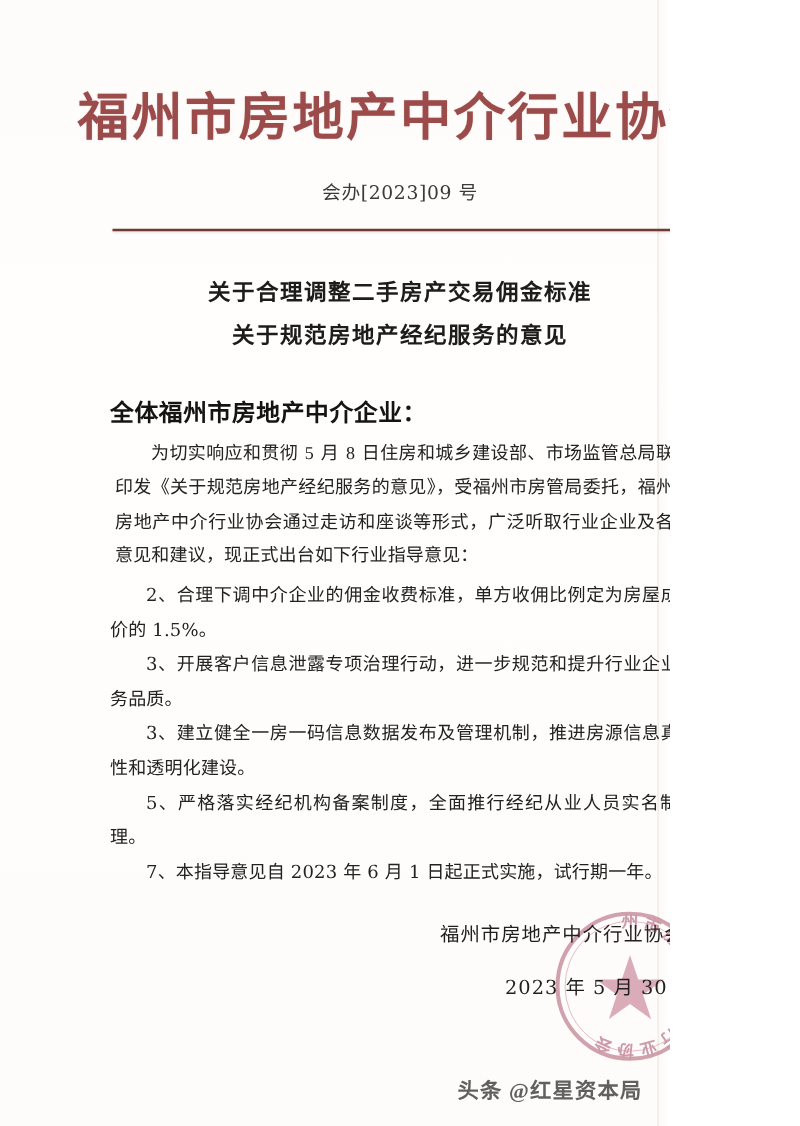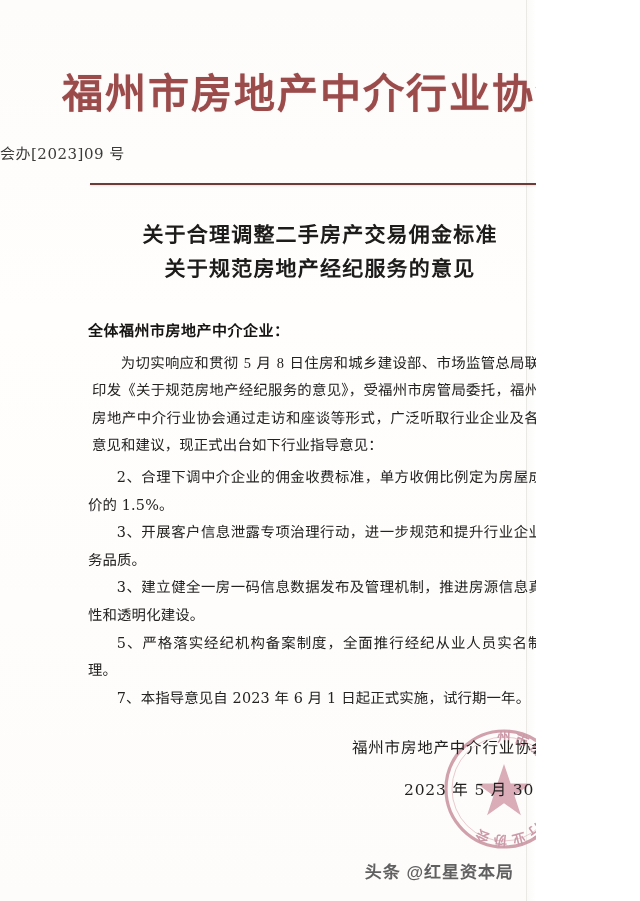--- a/index.html
+++ b/index.html
@@ -60,20 +60,21 @@
     color: #9c4b4b;
     text-shadow: 0 0 1px rgba(156,75,75,0.35);
     white-space: nowrap;
   }
 
   .doc-number {
     position: absolute;
     top: 142px;
     left: 0;
     width: 640px;
+    text-align: center;
     font-family: "DejaVu Serif", "Liberation Serif", serif;
     font-size: 15px;
     letter-spacing: 0.5px;
     color: #3b3a38;
   }
 
   .red-rule {
     position: absolute;
     top: 183px;
     left: 90px;
@@ -85,21 +86,21 @@
 
   
   .doc-title {
     position: absolute;
     top: 218px;
     left: 0;
     width: 640px;
     text-align: center;
     font-family: "DejaVu Serif", "Liberation Serif", serif;
     font-weight: 700;
-    font-size: 21px;
+    font-size: 18px;
     line-height: 34px;
     letter-spacing: 1.2px;
     color: #1d1c1b;
   }
   .doc-title .tl {
     display: block;
     white-space: nowrap;
   }
 
   
@@ -110,21 +111,21 @@
     width: 470px;
     font-family: "DejaVu Serif", "Liberation Serif", serif;
     font-size: 14.4px;
     line-height: 27.6px;
     color: #232221;
     text-align: justify;
     text-justify: inter-ideograph;
   }
   .addressee {
     font-weight: 700;
-    font-size: 15px;
+    font-size: 19px;
     letter-spacing: 0.5px;
     margin-bottom: 3px;
     color: #151413;
   }
   .para {
     text-indent: 2em;
     margin: 4px;
     letter-spacing: 0.15px;
     font-family: Liberation Serif, serif;
   }
@@ -175,21 +176,21 @@
     z-index: 2;
     opacity: 0.72;
   }
   .seal svg { display: block; }
 
   
   .watermark {
     position: absolute;
     bottom: 18px;
     right: 22px;
-    font-family: Liberation Sans, sans-serif;
+    font-family: Liberation Serif, serif;
     font-size: 17px;
     font-weight: 700;
     letter-spacing: 1px;
     color: #3f3f40;
     opacity: 0.82;
     white-space: nowrap;
     z-index: 4;
   }
 </style>
 </head>

